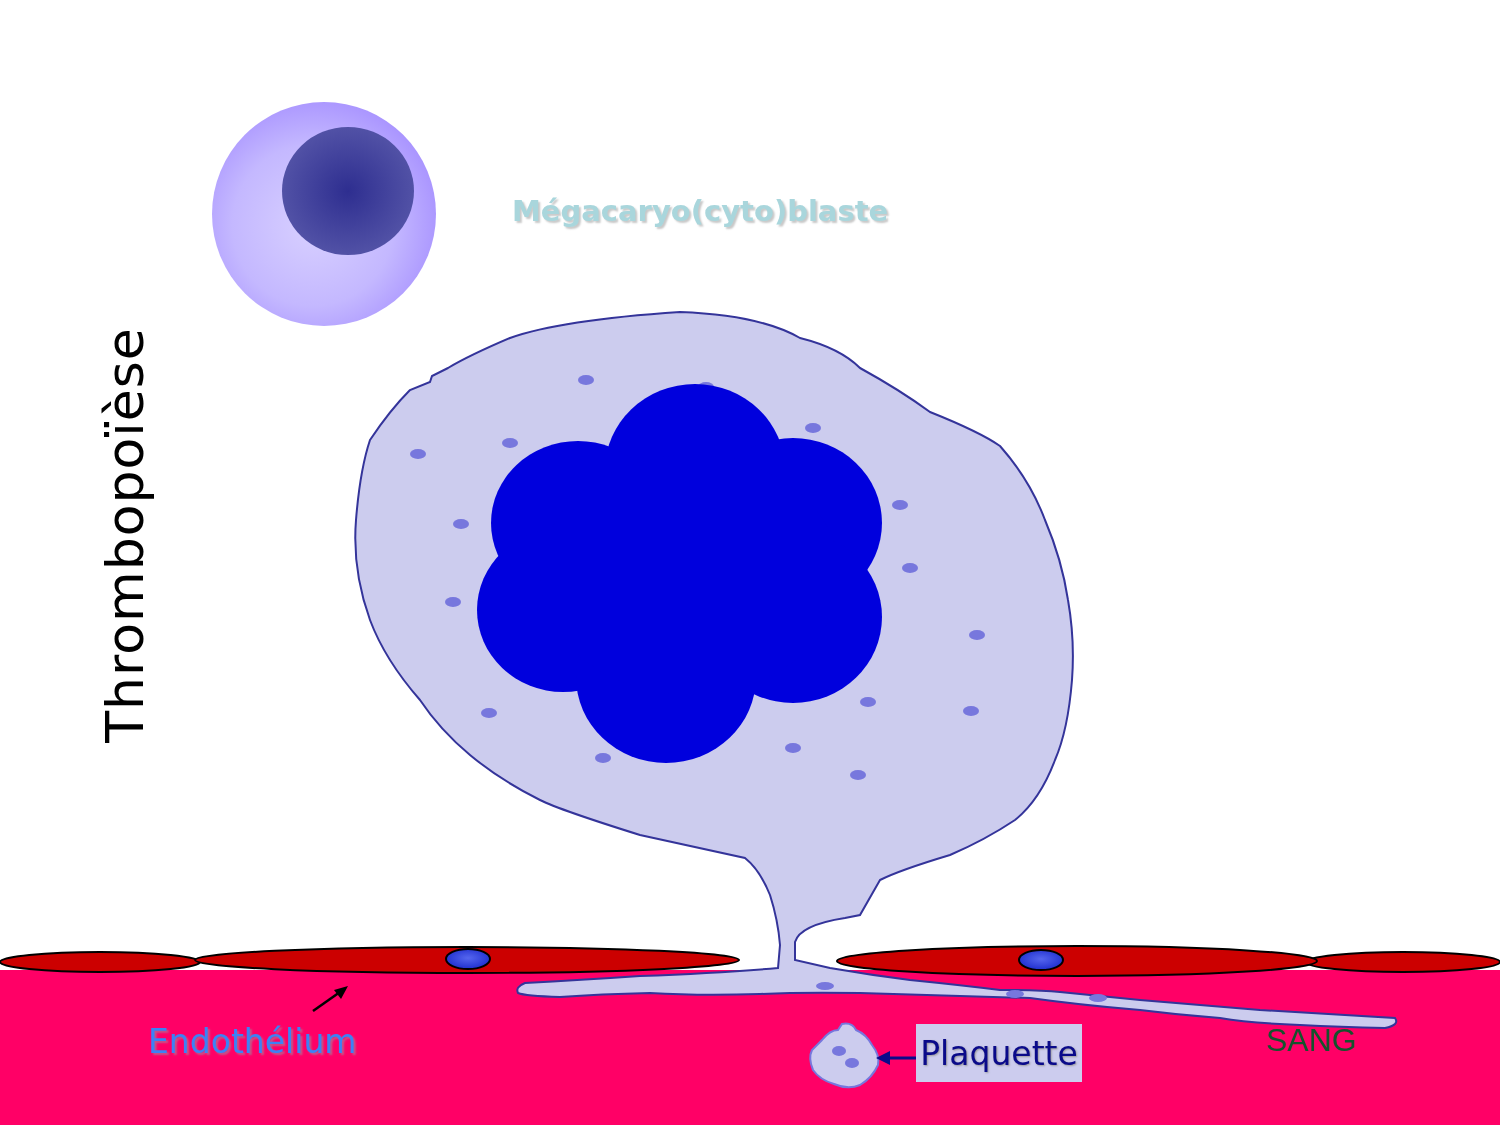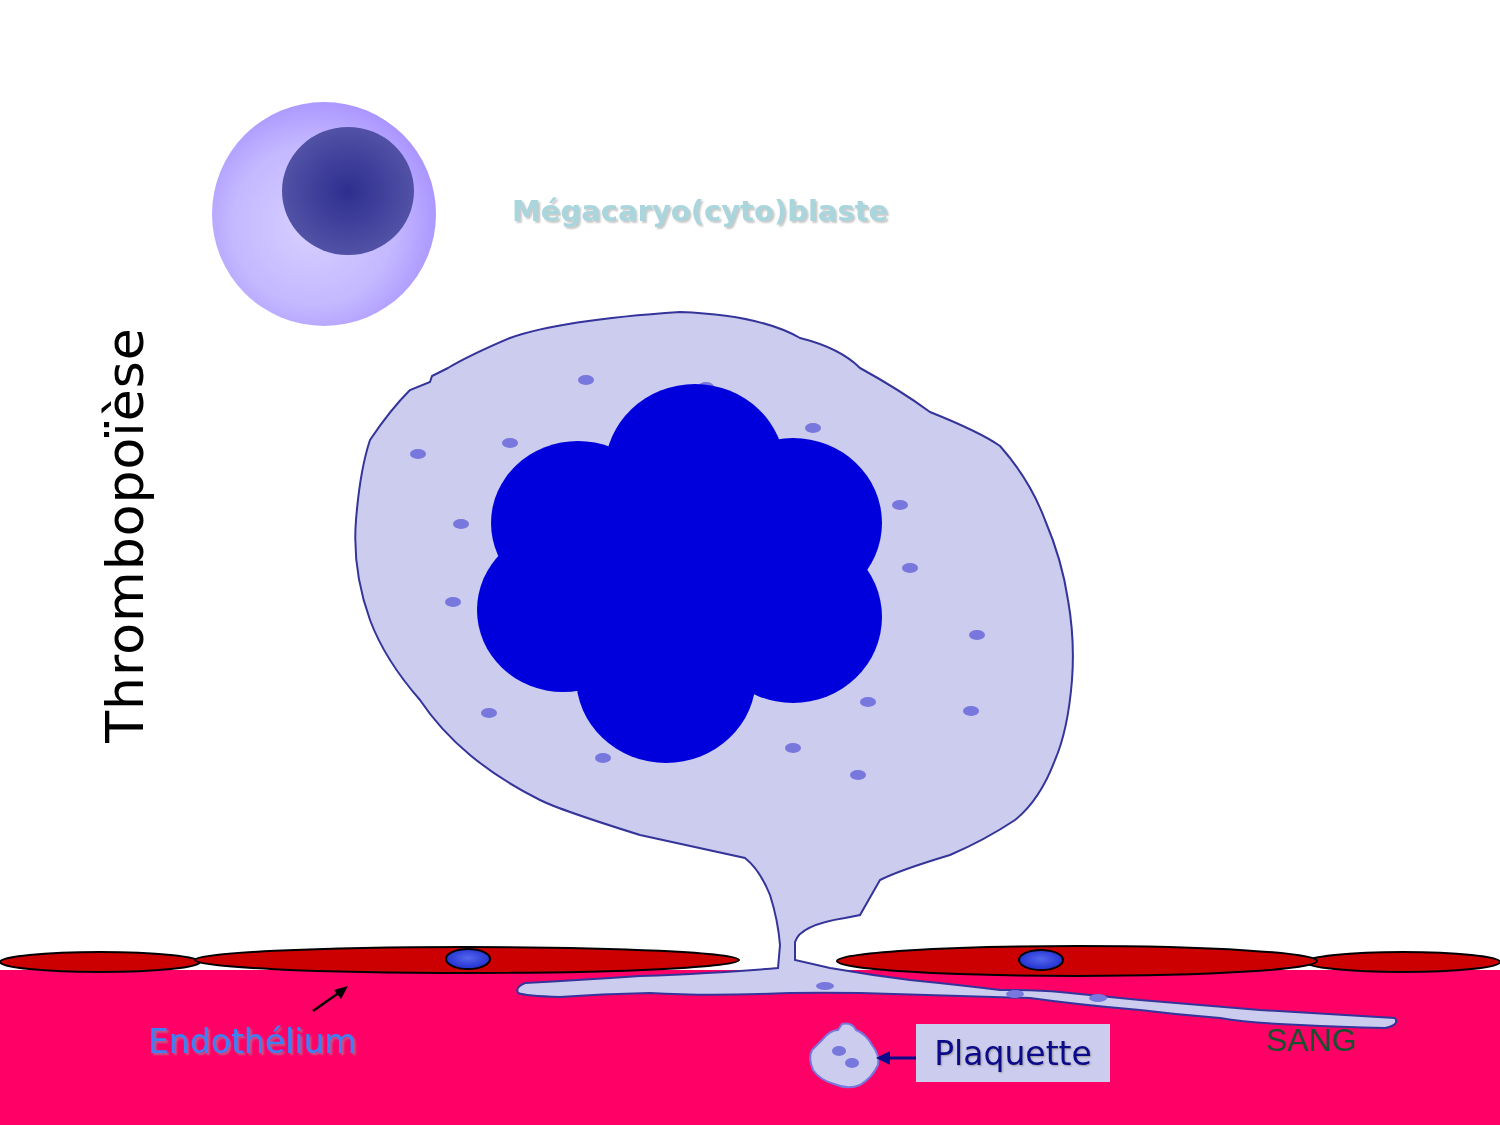--- a/index.html
+++ b/index.html
@@ -3,21 +3,21 @@
 <meta charset="utf-8">
 <style>
   html,body{margin:0;padding:0;background:#fff;}
   body{width:1500px;height:1125px;overflow:hidden;position:relative;font-family:"DejaVu Sans",sans-serif;}
   svg{position:absolute;left:0;top:0;}
   .lbl{position:absolute;white-space:nowrap;}
   #title{left:0;top:0;width:240px;height:1125px;}
   #title span{position:absolute;left:125px;top:535px;transform:translate(-50%,-50%) rotate(-90deg);font-size:52px;color:#000;letter-spacing:1px;font-family:"DejaVu Sans",sans-serif;}
   #blastlbl{left:512px;top:194px;font-size:29px;font-weight:bold;color:#a9d6dc;text-shadow:2px 2px 2px #c8c8c8;}
   #endo{left:140px;top:1022px;font-size:33px;color:#3b82f6;text-shadow:2px 2px 2px #c05a8a;margin-left:8px;}
-  #plaq{left:916px;top:1024px;width:194px;height:58px;background:#ccccee;font-size:33px;color:#0a0a8a;display:flex;align-items:center;justify-content:center;text-shadow:1px 1px 2px #999;}
+  #plaq{left:916px;top:1024px;width:166px;height:58px;background:#ccccee;font-size:33px;color:#0a0a8a;display:flex;align-items:center;justify-content:center;text-shadow:1px 1px 2px #999;}
   #sang{left:1266px;top:1022px;font-size:32px;color:#14532d;font-family:"Liberation Sans",sans-serif;}
 </style>
 </head>
 <body>
 
 <svg width="1500" height="1125" viewBox="0 0 1500 1125">
   <defs>
     <radialGradient id="blastGrad" cx="0.45" cy="0.55" r="0.6">
       <stop offset="0" stop-color="#d8d0ff"></stop>
       <stop offset="0.6" stop-color="#c4b8ff"></stop>

